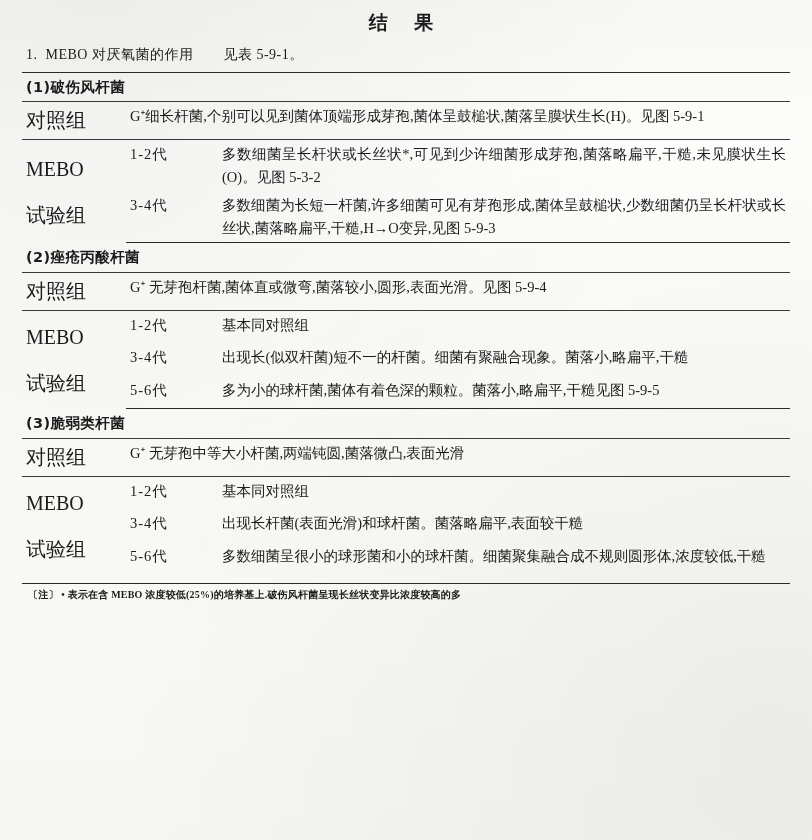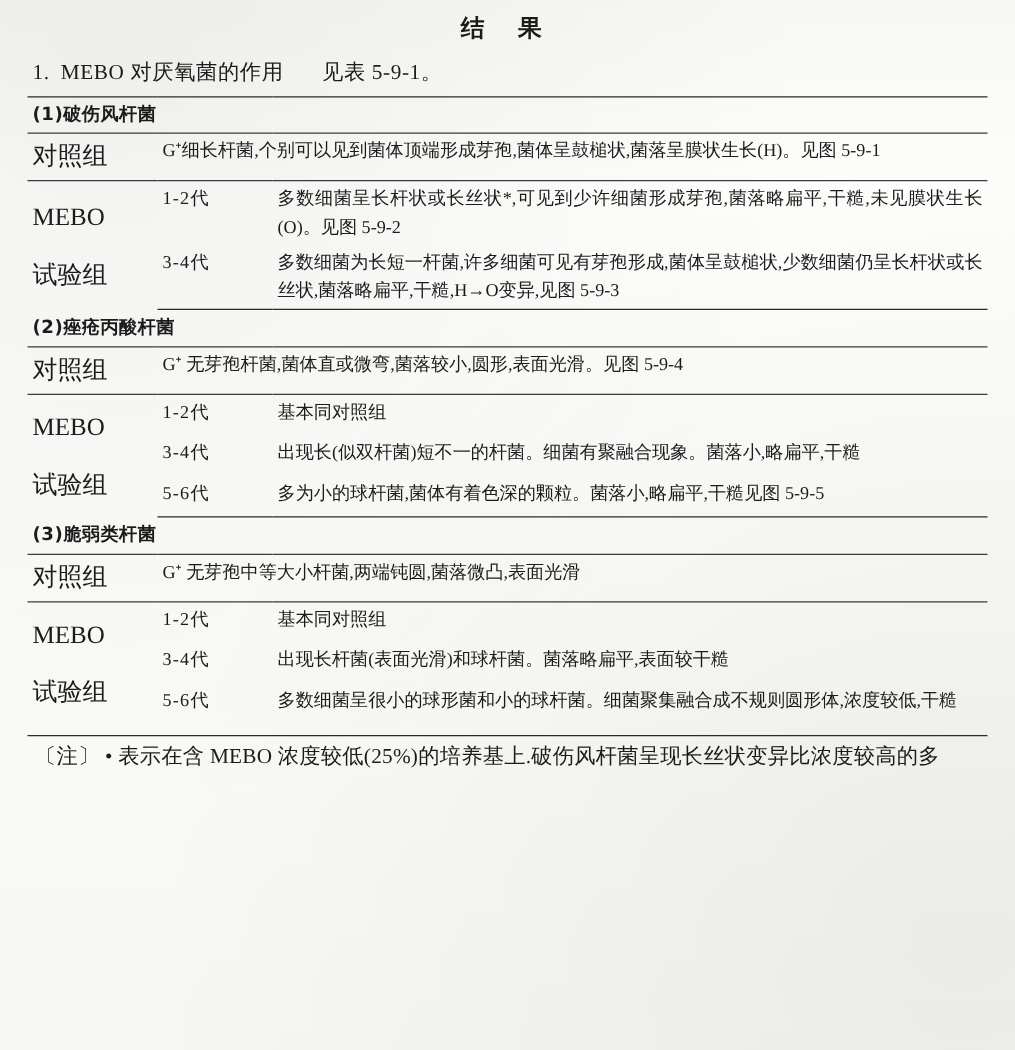--- a/index.html
+++ b/index.html
@@ -39,21 +39,21 @@
   }
   .doc-title {
     text-align: center;
     font-size: 19px;
     font-weight: bold;
     letter-spacing: 10px;
     margin: 2px 0 10px 0;
     font-family: "DejaVu Sans", sans-serif;
   }
   .section-line {
-    font-size: 17px;
+    font-size: 14px;
     margin: 0 0 8px 4px;
     letter-spacing: 0.5px;
   }
   .section-line .sec-num { margin-right: 4px; }
   .section-line .sec-ref { margin-left: 26px; }
 
   .table-caption {
     text-align: center;
     font-size: 15px;
     font-weight: bold;
@@ -102,24 +102,25 @@
   }
   .label-mid {
     vertical-align: middle !important;
     line-height: 2.3;
   }
   .label-block {
     display: block;
   }
   .note {
     margin-top: 8px;
-    font-size: 17px;
+    font-size: 10px;
     padding: 4px 4px 0 6px;
     border-top: 1.6px solid #2a2a2a;
     letter-spacing: 0.2px;
+    font-weight: bold;
   }
 </style>
 </head>
 <body>
 
 <div class="page">
   <div class="inner">
 
     <div class="doc-title">结  果</div>
 
@@ -139,21 +140,21 @@
         <tr class="rule-thin-bottom">
           <td class="col-label">对照组</td>
           <td class="col-text" colspan="2">G⁺细长杆菌,个别可以见到菌体顶端形成芽孢,菌体呈鼓槌状,菌落呈膜状生长(H)。见图 5-9-1</td>
         </tr>
         <tr>
           <td class="col-label label-mid" rowspan="2">
             <span class="label-block">MEBO</span>
             <span class="label-block">试验组</span>
           </td>
           <td class="col-gen">1-2代</td>
-          <td class="col-text">多数细菌呈长杆状或长丝状*,可见到少许细菌形成芽孢,菌落略扁平,干糙,未见膜状生长(O)。见图 5-9-2</td>
+          <td class="col-text">多数细菌呈长杆状或长丝状*,可见到少许细菌形成芽孢,菌落略扁平,干糙,未见膜状生长(O)。见图 5-3-2</td>
         </tr>
         <tr class="rule-bottom">
           <td class="col-gen">3-4代</td>
           <td class="col-text">多数细菌为长短一杆菌,许多细菌可见有芽孢形成,菌体呈鼓槌状,少数细菌仍呈长杆状或长丝状,菌落略扁平,干糙,H→O变异,见图 5-9-3</td>
         </tr>
 
         <tr class="grp-head rule-thin-bottom">
           <td colspan="3">(2)痤疮丙酸杆菌</td>
         </tr>
         <tr class="rule-thin-bottom">

